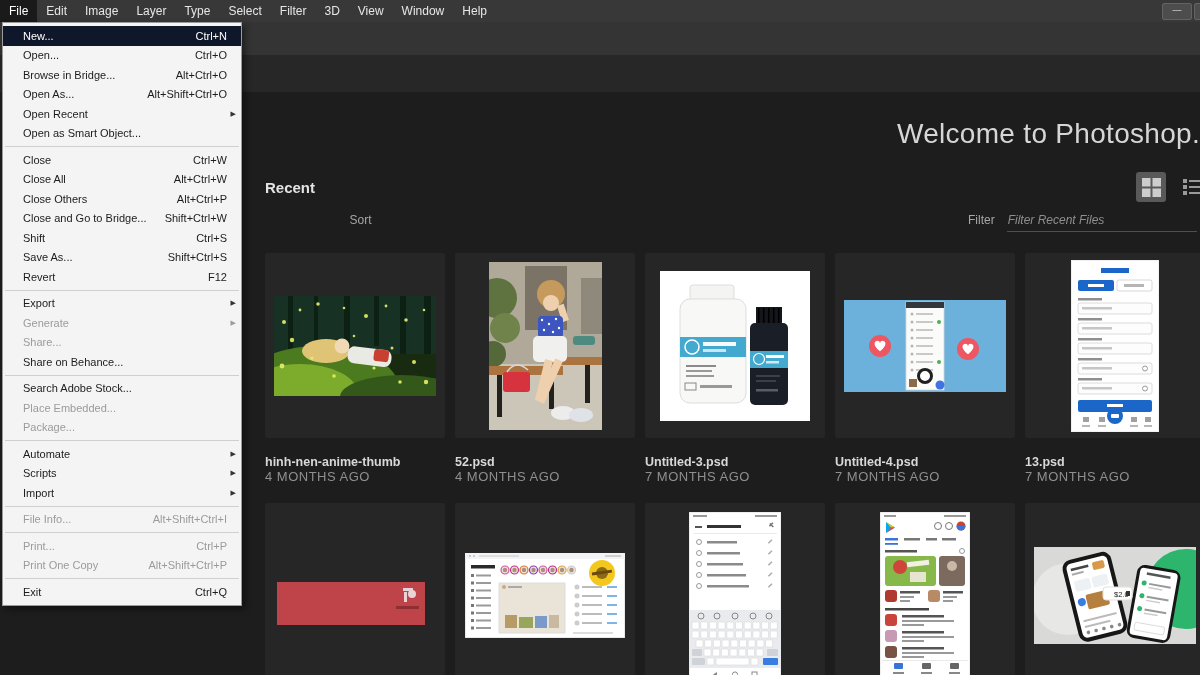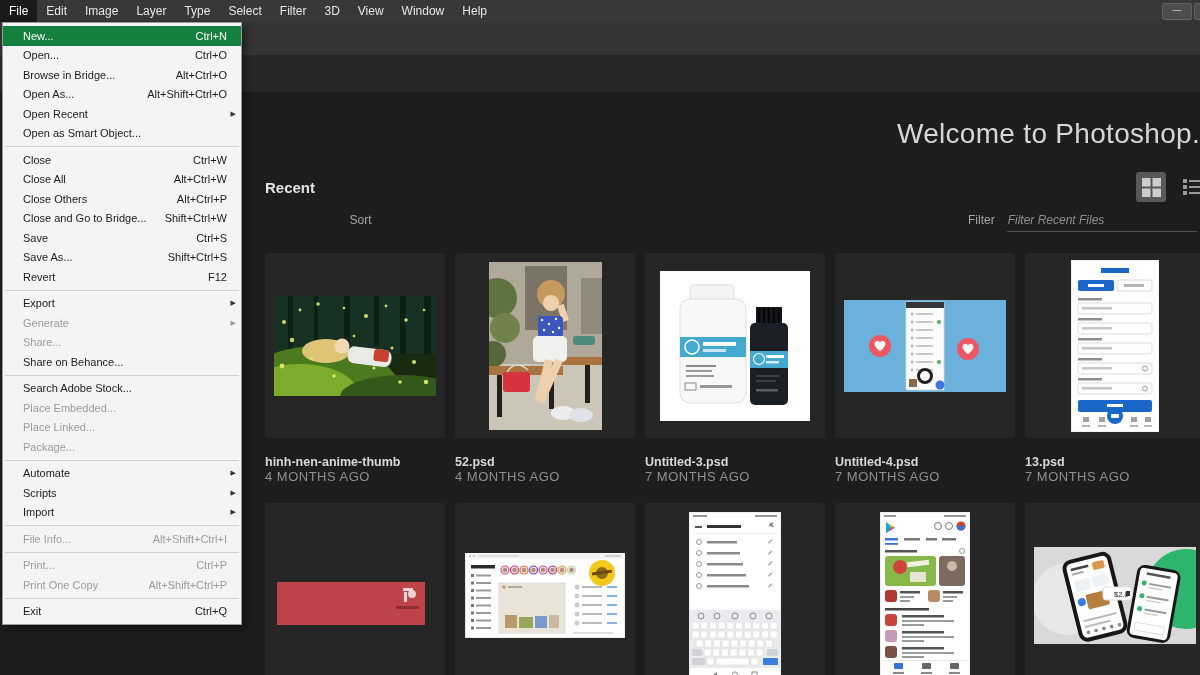--- a/index.html
+++ b/index.html
@@ -59,21 +59,21 @@
   
   .dropdown{position:absolute;left:2px;top:22px;width:238px;background:#f4f4f4;
             border:1px solid #9b9b9b;box-shadow:3px 3px 7px rgba(0,0,0,.45);
             padding:3px 0;z-index:40;}
   .menu-item{position:relative;display:flex;align-items:center;height:19.5px;
              padding:0 14px 0 20px;font-size:11px;color:#1c1c1c;cursor:default;}
   .menu-item .mi-shortcut{margin-left:auto;}
   .menu-item .mi-arrow{position:absolute;right:5px;font-size:7px;color:#333;}
   .menu-item.disabled{color:#9b9b9b;}
   .menu-item.disabled .mi-arrow{color:#9b9b9b;}
-  .menu-item.highlighted{background:#15803d;color:#fff;}
+  .menu-item.highlighted{background:#0f172a;color:#fff;}
   .menu-sep{height:1px;background:#cfcfcf;margin:3px 2px;}
 
   svg{display:block;}
 </style>
 </head>
 <body>
 
 <div class="screen">
 
   <div class="band band1"></div>
@@ -650,21 +650,21 @@
       </div>
       <div class="menu-item">
         <span class="mi-label">Close Others</span>
         <span class="mi-shortcut">Alt+Ctrl+P</span>
       </div>
       <div class="menu-item">
         <span class="mi-label">Close and Go to Bridge...</span>
         <span class="mi-shortcut">Shift+Ctrl+W</span>
       </div>
       <div class="menu-item">
-        <span class="mi-label">Save</span>
+        <span class="mi-label">Shift</span>
         <span class="mi-shortcut">Ctrl+S</span>
       </div>
       <div class="menu-item">
         <span class="mi-label">Save As...</span>
         <span class="mi-shortcut">Shift+Ctrl+S</span>
       </div>
       <div class="menu-item">
         <span class="mi-label">Revert</span>
         <span class="mi-shortcut">F12</span>
       </div>
@@ -682,23 +682,20 @@
       </div>
       <div class="menu-item">
         <span class="mi-label">Share on Behance...</span>
       </div>
       <div class="menu-sep"></div>
       <div class="menu-item">
         <span class="mi-label">Search Adobe Stock...</span>
       </div>
       <div class="menu-item disabled">
         <span class="mi-label">Place Embedded...</span>
-      </div>
-      <div class="menu-item disabled">
-        <span class="mi-label">Place Linked...</span>
       </div>
       <div class="menu-item disabled">
         <span class="mi-label">Package...</span>
       </div>
       <div class="menu-sep"></div>
       <div class="menu-item">
         <span class="mi-label">Automate</span>
         <span class="mi-arrow">▶</span>
       </div>
       <div class="menu-item">

